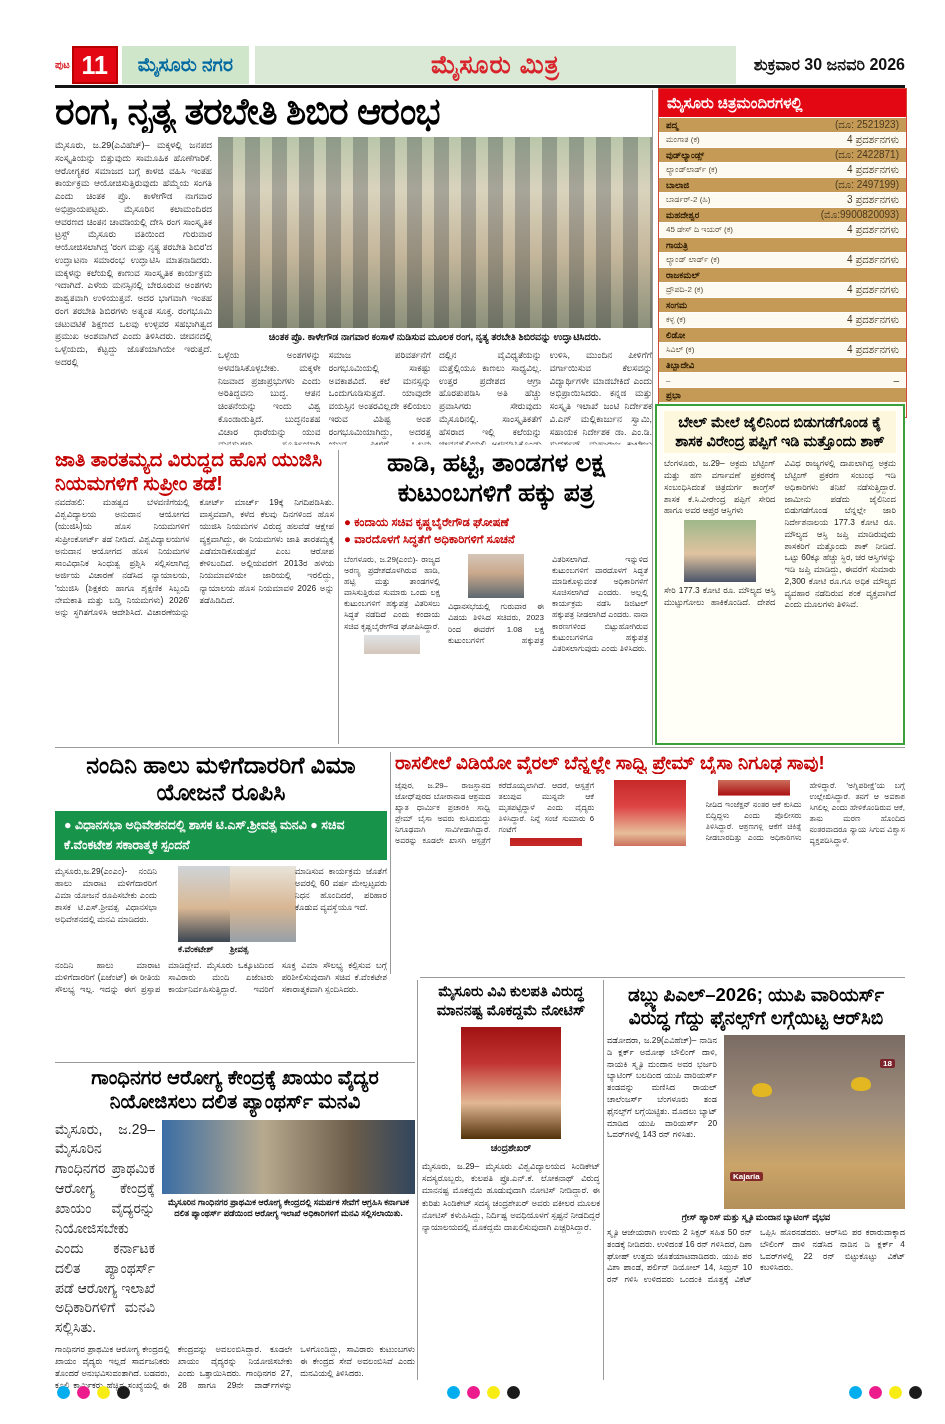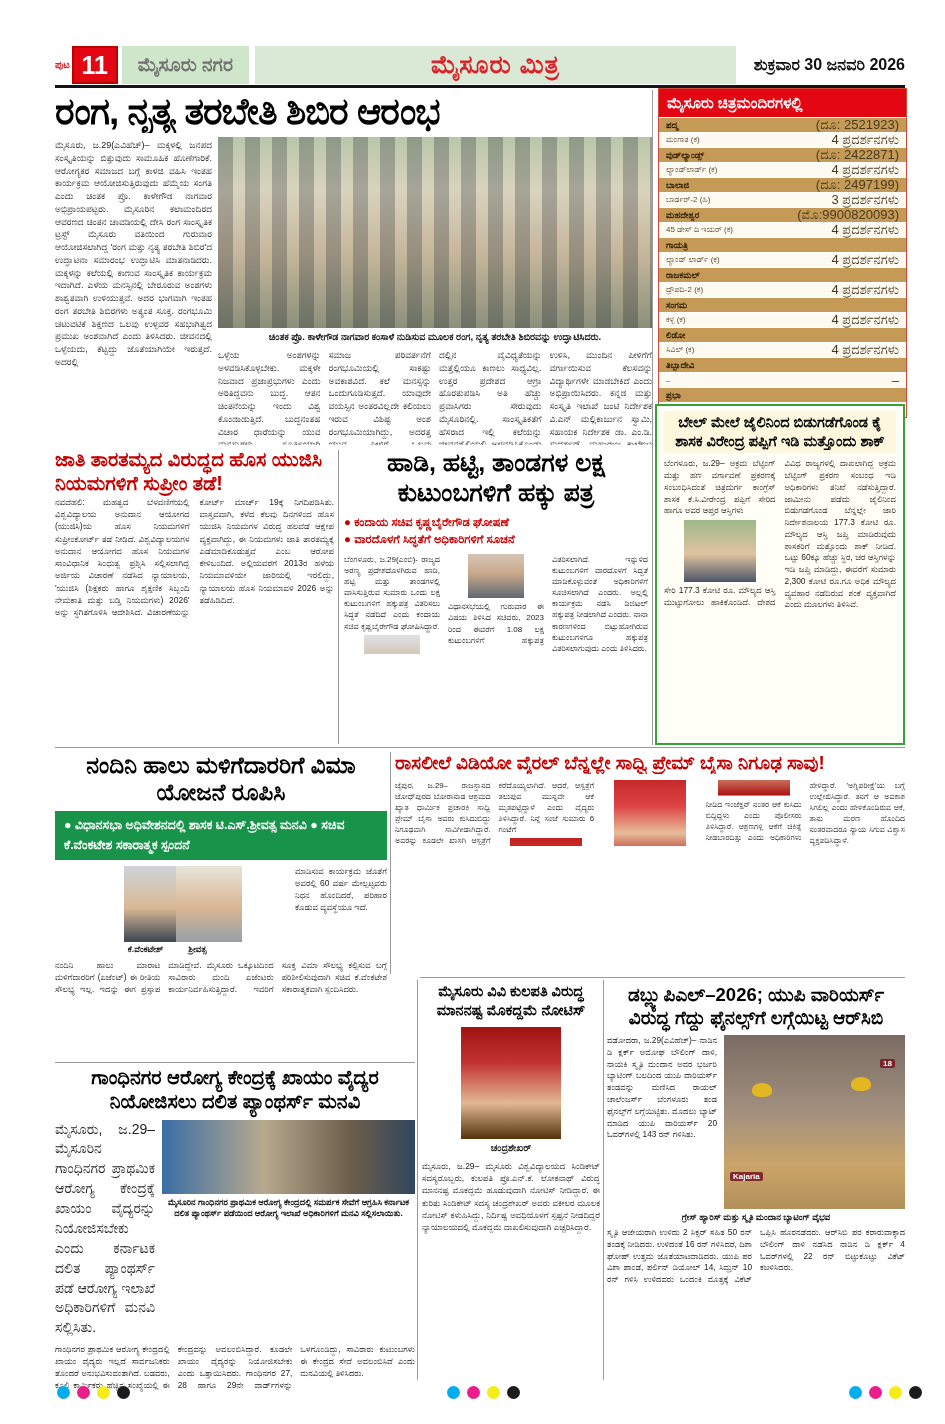--- a/index.html
+++ b/index.html
@@ -9,21 +9,21 @@
   .bt{font-size:9px;line-height:1.42;text-align:justify;color:#222;overflow:hidden;}
   .vsep{position:absolute;width:1px;background:#9a9a9a;}
   .hsep{position:absolute;height:1px;background:#9a9a9a;}
 
   
   #hdr{top:46px;left:55px;width:850px;height:38px;display:flex;align-items:stretch;}
   .pglabel{color:#d8232a;font-size:10px;font-weight:bold;align-self:center;margin-right:2px;}
   .pgbox{background:#e30613;color:#fff;font-size:25px;font-weight:800;width:42px;
          display:flex;align-items:center;justify-content:center;border:2px solid #b00;}
   .secbox{background:#cfe6cb;font-size:19px;font-weight:bold;display:flex;align-items:center;
-          padding:0 16px;margin-left:4px;color:#737373;}
+          padding:0 16px;margin-left:4px;color:#0369a1;}
   .mast{flex:1;background:#d9e9d6;margin-left:6px;display:flex;align-items:center;justify-content:center;}
   .mastt{color:#d8232a;font-size:25px;font-weight:800;letter-spacing:1px;}
   .dt{display:flex;align-items:center;padding-left:18px;font-size:16px;font-weight:bold;color:#111;}
   #rule1{top:85px;left:55px;width:850px;height:3px;background:#141414;}
 
   
   #mainhead{top:91px;left:55px;width:596px;font-size:37px;font-weight:800;color:#000;
             letter-spacing:-1px;white-space:nowrap;overflow:hidden;}
   #maincol1{top:139px;left:55px;width:157px;height:306px;}
   #mainphoto{top:137px;left:218px;width:434px;height:191px;
@@ -34,21 +34,21 @@
   #maincap{top:331px;left:218px;width:434px;font-size:9.5px;font-weight:bold;text-align:center;color:#111;}
   #mainbelow{top:349px;left:218px;width:434px;height:96px;display:flex;gap:8px;}
   #mainbelow div{flex:1;}
 
   
   #cinema{top:88px;left:658px;width:247px;border:1px solid #d24a3a;background:#0f766e;}
   .chead{background:#e30613;color:#fff;font-size:15px;font-weight:bold;padding:5px 8px;}
   .crow{display:flex;justify-content:space-between;align-items:center;padding:1px 7px;border-top:1px solid #fff;}
   .crow.name{background:#c49a56;font-size:8.6px;font-weight:bold;color:#2b1a00;height:12px;justify-content:space-between;}
   .crow.film{background:#fdfaf2;font-size:8px;color:#5a4a33;height:12px;}
-  .crow .rt{color:#4a3a20;font-weight:normal;font-size:13px;}
+  .crow .rt{color:#4a3a20;font-weight:normal;font-size:10px;}
 
   
   #bailbox{top:404px;left:655px;width:250px;height:341px;border:2px solid #39a13c;
            background:#fffef7;padding:5px 7px;box-sizing:border-box;}
   .bailhead{background:#fdf7dd;font-size:14.5px;font-weight:800;line-height:1.32;text-align:center;color:#000;padding:2px;}
   .bailbody{margin-top:5px;column-count:2;column-gap:9px;font-size:8.4px;line-height:1.4;
             text-align:justify;color:#222;height:248px;overflow:hidden;}
   .inset{display:block;margin:3px auto;}
   .ph-bail{width:72px;height:62px;background:linear-gradient(180deg,#9fb98a,#e0c3a0 55%,#4a5568);}
 
@@ -67,21 +67,21 @@
   .ph-hakku{width:56px;height:64px;background:linear-gradient(180deg,#dfe3e6,#caa98c 60%,#5b6770);}
 
   
   #nandini{top:752px;left:55px;width:332px;}
   .nhead{font-size:23px;font-weight:800;text-align:center;line-height:1.18;color:#000;}
   .nbanner{background:#17934a;color:#fff;font-size:12.5px;font-weight:bold;line-height:1.55;
            padding:5px 9px;margin-top:5px;}
   .nrow{display:flex;gap:7px;margin-top:6px;}
   .ncol1{width:102px;font-size:8.4px;line-height:1.42;text-align:justify;color:#222;}
   .nphotos{flex:1;display:flex;gap:8px;justify-content:center;align-items:flex-start;}
-  .nfig{width:44px;text-align:center;}
+  .nfig{width:44px;text-align:left;}
   .nfig .ph{width:66px;height:76px;}
   .ph-venk{background:linear-gradient(180deg,#cfd4d8,#d9b894 55%,#3c4653);}
   .ph-sri{background:linear-gradient(180deg,#e8e4da,#d8b693 55%,#97a0a8);}
   .nname{font-size:8.5px;font-weight:bold;margin-top:2px;}
   .ncol3{width:92px;font-size:8.4px;line-height:1.42;text-align:justify;color:#222;}
   .nbody2{margin-top:5px;column-count:3;column-gap:8px;font-size:8.4px;line-height:1.42;
           text-align:justify;color:#222;height:92px;overflow:hidden;}
 
   
   #sadhvi{top:752px;left:395px;width:510px;}
@@ -287,20 +287,21 @@
       <span>ಬೆಂಗಳೂರು, ಜ.29(ಎಂಬಿ)- ರಾಜ್ಯದ ಅರಣ್ಯ ಪ್ರದೇಶದೊಳಗಿರುವ ಹಾಡಿ, ಹಟ್ಟಿ ಮತ್ತು ತಾಂಡಗಳಲ್ಲಿ ವಾಸಿಸುತ್ತಿರುವ ಸುಮಾರು ಒಂದು ಲಕ್ಷ ಕುಟುಂಬಗಳಿಗೆ ಹಕ್ಕುಪತ್ರ ವಿತರಿಸಲು ಸಿದ್ಧತೆ ನಡೆದಿದೆ ಎಂದು ಕಂದಾಯ ಸಚಿವ ಕೃಷ್ಣಬೈರೇಗೌಡ ಘೋಷಿಸಿದ್ದಾರೆ.</span>
       <span class="inset ph-hakku"></span>
       <span>ವಿಧಾನಸಭೆಯಲ್ಲಿ ಗುರುವಾರ ಈ ವಿಷಯ ತಿಳಿಸಿದ ಸಚಿವರು, 2023 ರಿಂದ ಈವರೆಗೆ 1.08 ಲಕ್ಷ ಕುಟುಂಬಗಳಿಗೆ ಹಕ್ಕುಪತ್ರ ವಿತರಿಸಲಾಗಿದೆ. ಇನ್ನುಳಿದ ಕುಟುಂಬಗಳಿಗೆ ವಾರದೊಳಗೆ ಸಿದ್ಧತೆ ಮಾಡಿಕೊಳ್ಳುವಂತೆ ಅಧಿಕಾರಿಗಳಿಗೆ ಸೂಚಿಸಲಾಗಿದೆ ಎಂದರು. ಅಲ್ಲಲ್ಲಿ ಕಾರ್ಯಕ್ರಮ ನಡೆಸಿ ಡಿಜಿಟಲ್ ಹಕ್ಕುಪತ್ರ ನೀಡಲಾಗಿದೆ ಎಂದರು. ನಾನಾ ಕಾರಣಗಳಿಂದ ಬಿಟ್ಟುಹೋಗಿರುವ ಕುಟುಂಬಗಳಿಗೂ ಹಕ್ಕುಪತ್ರ ವಿತರಿಸಲಾಗುವುದು ಎಂದು ತಿಳಿಸಿದರು.</span>
     </div>
   </div>
 
   <div class="abs" id="nandini">
     <div class="nhead">ನಂದಿನಿ ಹಾಲು ಮಳಿಗೆದಾರರಿಗೆ ವಿಮಾ ಯೋಜನೆ ರೂಪಿಸಿ</div>
     <div class="nbanner">● ವಿಧಾನಸಭಾ ಅಧಿವೇಶನದಲ್ಲಿ ಶಾಸಕ ಟಿ.ಎಸ್.ಶ್ರೀವತ್ಸ ಮನವಿ ● ಸಚಿವ ಕೆ.ವೆಂಕಟೇಶ ಸಕಾರಾತ್ಮಕ ಸ್ಪಂದನೆ</div>
     <div class="nrow">
+      <div class="ncol1">ಮೈಸೂರು,ಜ.29(ಎಂಎಂ)- ನಂದಿನಿ ಹಾಲು ಮಾರಾಟ ಮಳಿಗೆದಾರರಿಗೆ ವಿಮಾ ಯೋಜನೆ ರೂಪಿಸಬೇಕು ಎಂದು ಶಾಸಕ ಟಿ.ಎಸ್.ಶ್ರೀವತ್ಸ ವಿಧಾನಸಭಾ ಅಧಿವೇಶನದಲ್ಲಿ ಮನವಿ ಮಾಡಿದರು.</div>
       <div class="nphotos">
         <div class="nfig">
           <div class="ph ph-venk"></div>
           <div class="nname">ಕೆ.ವೆಂಕಟೇಶ್</div>
         </div>
         <div class="nfig">
           <div class="ph ph-sri"></div>
           <div class="nname">ಶ್ರೀವತ್ಸ</div>
         </div>
       </div>

